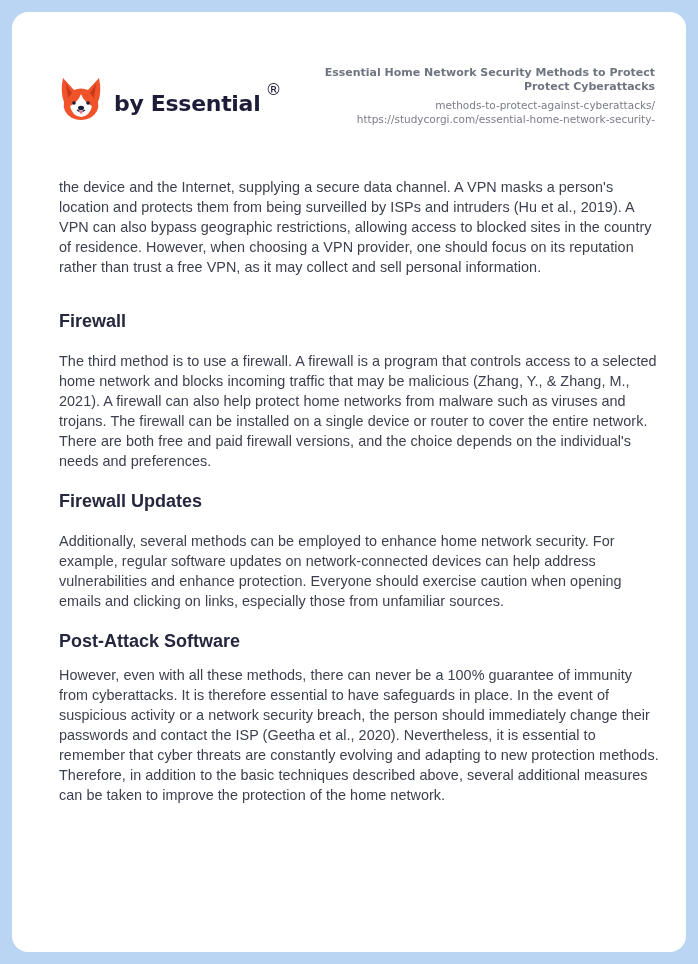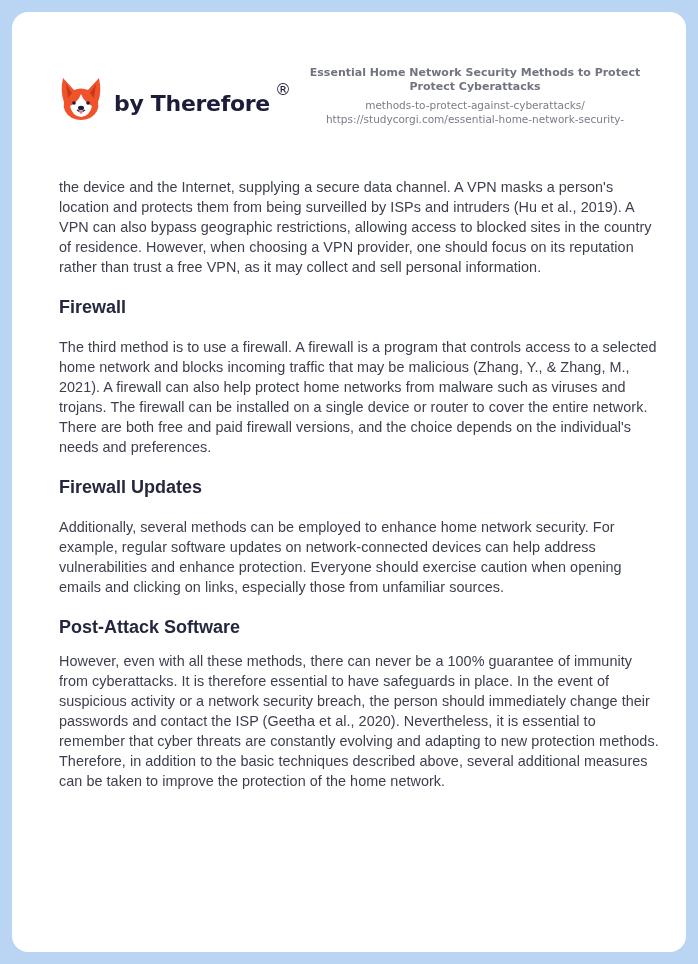--- a/index.html
+++ b/index.html
@@ -50,21 +50,21 @@
       color: #1d1d3a;
       position: relative;
       top: -10px;
       margin-left: 5px;
     }
     .doc-meta {
       position: absolute;
       right: 31px;
       top: 54px;
       width: 360px;
-      text-align: center;
+      text-align: right;
       font-family: "DejaVu Sans", sans-serif;
     }
     .doc-title {
       font-size: 11px;
       font-weight: bold;
       color: #707480;
       line-height: 14px;
     }
     .doc-url {
       font-size: 10.5px;
@@ -103,39 +103,39 @@
         <path d="M3 2 L14 14 Q21 11 28 14 L39 2 Q42 16 38 26 Q40 36 30 42 Q21 46 12 42 Q2 36 4 26 Q0 16 3 2 Z" fill="#f0522a"></path>
         <path d="M6 8 L12 17 L8 22 Z" fill="#c8391a"></path>
         <path d="M36 8 L30 17 L34 22 Z" fill="#c8391a"></path>
         <path d="M21 18 Q24 26 32 30 Q30 40 21 41 Q12 40 10 30 Q18 26 21 18 Z" fill="#ffffff"></path>
         <circle cx="14" cy="27" r="1.8" fill="#1d1d3a"></circle>
         <circle cx="28" cy="27" r="1.8" fill="#1d1d3a"></circle>
         <ellipse cx="21" cy="32" rx="3" ry="2.2" fill="#1d1d3a"></ellipse>
         <path d="M17 34 Q21 37 25 34" stroke="#1d1d3a" stroke-width="1.2" fill="none"></path>
         <path d="M19 35 Q21 41 23 35 Z" fill="#f26d8a"></path>
       </svg>
-      <span class="logo-text">by Therefore</span>
+      <span class="logo-text">by Essential</span>
       <span class="logo-reg">®</span>
     </div>
     <div class="doc-meta">
       <div class="doc-title">
         <div>Essential Home Network Security Methods to Protect</div>
         <div>Protect Cyberattacks</div>
       </div>
       <div class="doc-url">
         <div>methods-to-protect-against-cyberattacks/</div>
         <div>https://studycorgi.com/essential-home-network-security-</div>
       </div>
     </div>
   </div>
 
   <div class="content">
     <p class="para" style="margin-top: 0;">the device and the Internet, supplying a secure data channel. A VPN masks a person's location and protects them from being surveilled by ISPs and intruders (Hu et al., 2019). A VPN can also bypass geographic restrictions, allowing access to blocked sites in the country of residence. However, when choosing a VPN provider, one should focus on its reputation rather than trust a free VPN, as it may collect and sell personal information.</p>
 
-    <h2 class="heading" style="margin-top: 18px;">Firewall</h2>
+    <h2 class="heading" style="margin-top: 32px;">Firewall</h2>
     <p class="para" style="margin-top: 18px;">The third method is to use a firewall. A firewall is a program that controls access to a selected home network and blocks incoming traffic that may be malicious (Zhang, Y., &amp; Zhang, M., 2021). A firewall can also help protect home networks from malware such as viruses and trojans. The firewall can be installed on a single device or router to cover the entire network. There are both free and paid firewall versions, and the choice depends on the individual's needs and preferences.</p>
 
     <h2 class="heading" style="margin-top: 18px;">Firewall Updates</h2>
     <p class="para" style="margin-top: 18px;">Additionally, several methods can be employed to enhance home network security. For example, regular software updates on network-connected devices can help address vulnerabilities and enhance protection. Everyone should exercise caution when opening emails and clicking on links, especially those from unfamiliar sources.</p>
 
     <h2 class="heading" style="margin-top: 18px;">Post-Attack Software</h2>
     <p class="para" style="margin-top: 12px;">However, even with all these methods, there can never be a 100% guarantee of immunity from cyberattacks. It is therefore essential to have safeguards in place. In the event of suspicious activity or a network security breach, the person should immediately change their passwords and contact the ISP (Geetha et al., 2020). Nevertheless, it is essential to remember that cyber threats are constantly evolving and adapting to new protection methods. Therefore, in addition to the basic techniques described above, several additional measures can be taken to improve the protection of the home network.</p>
   </div>
 </div>
 

